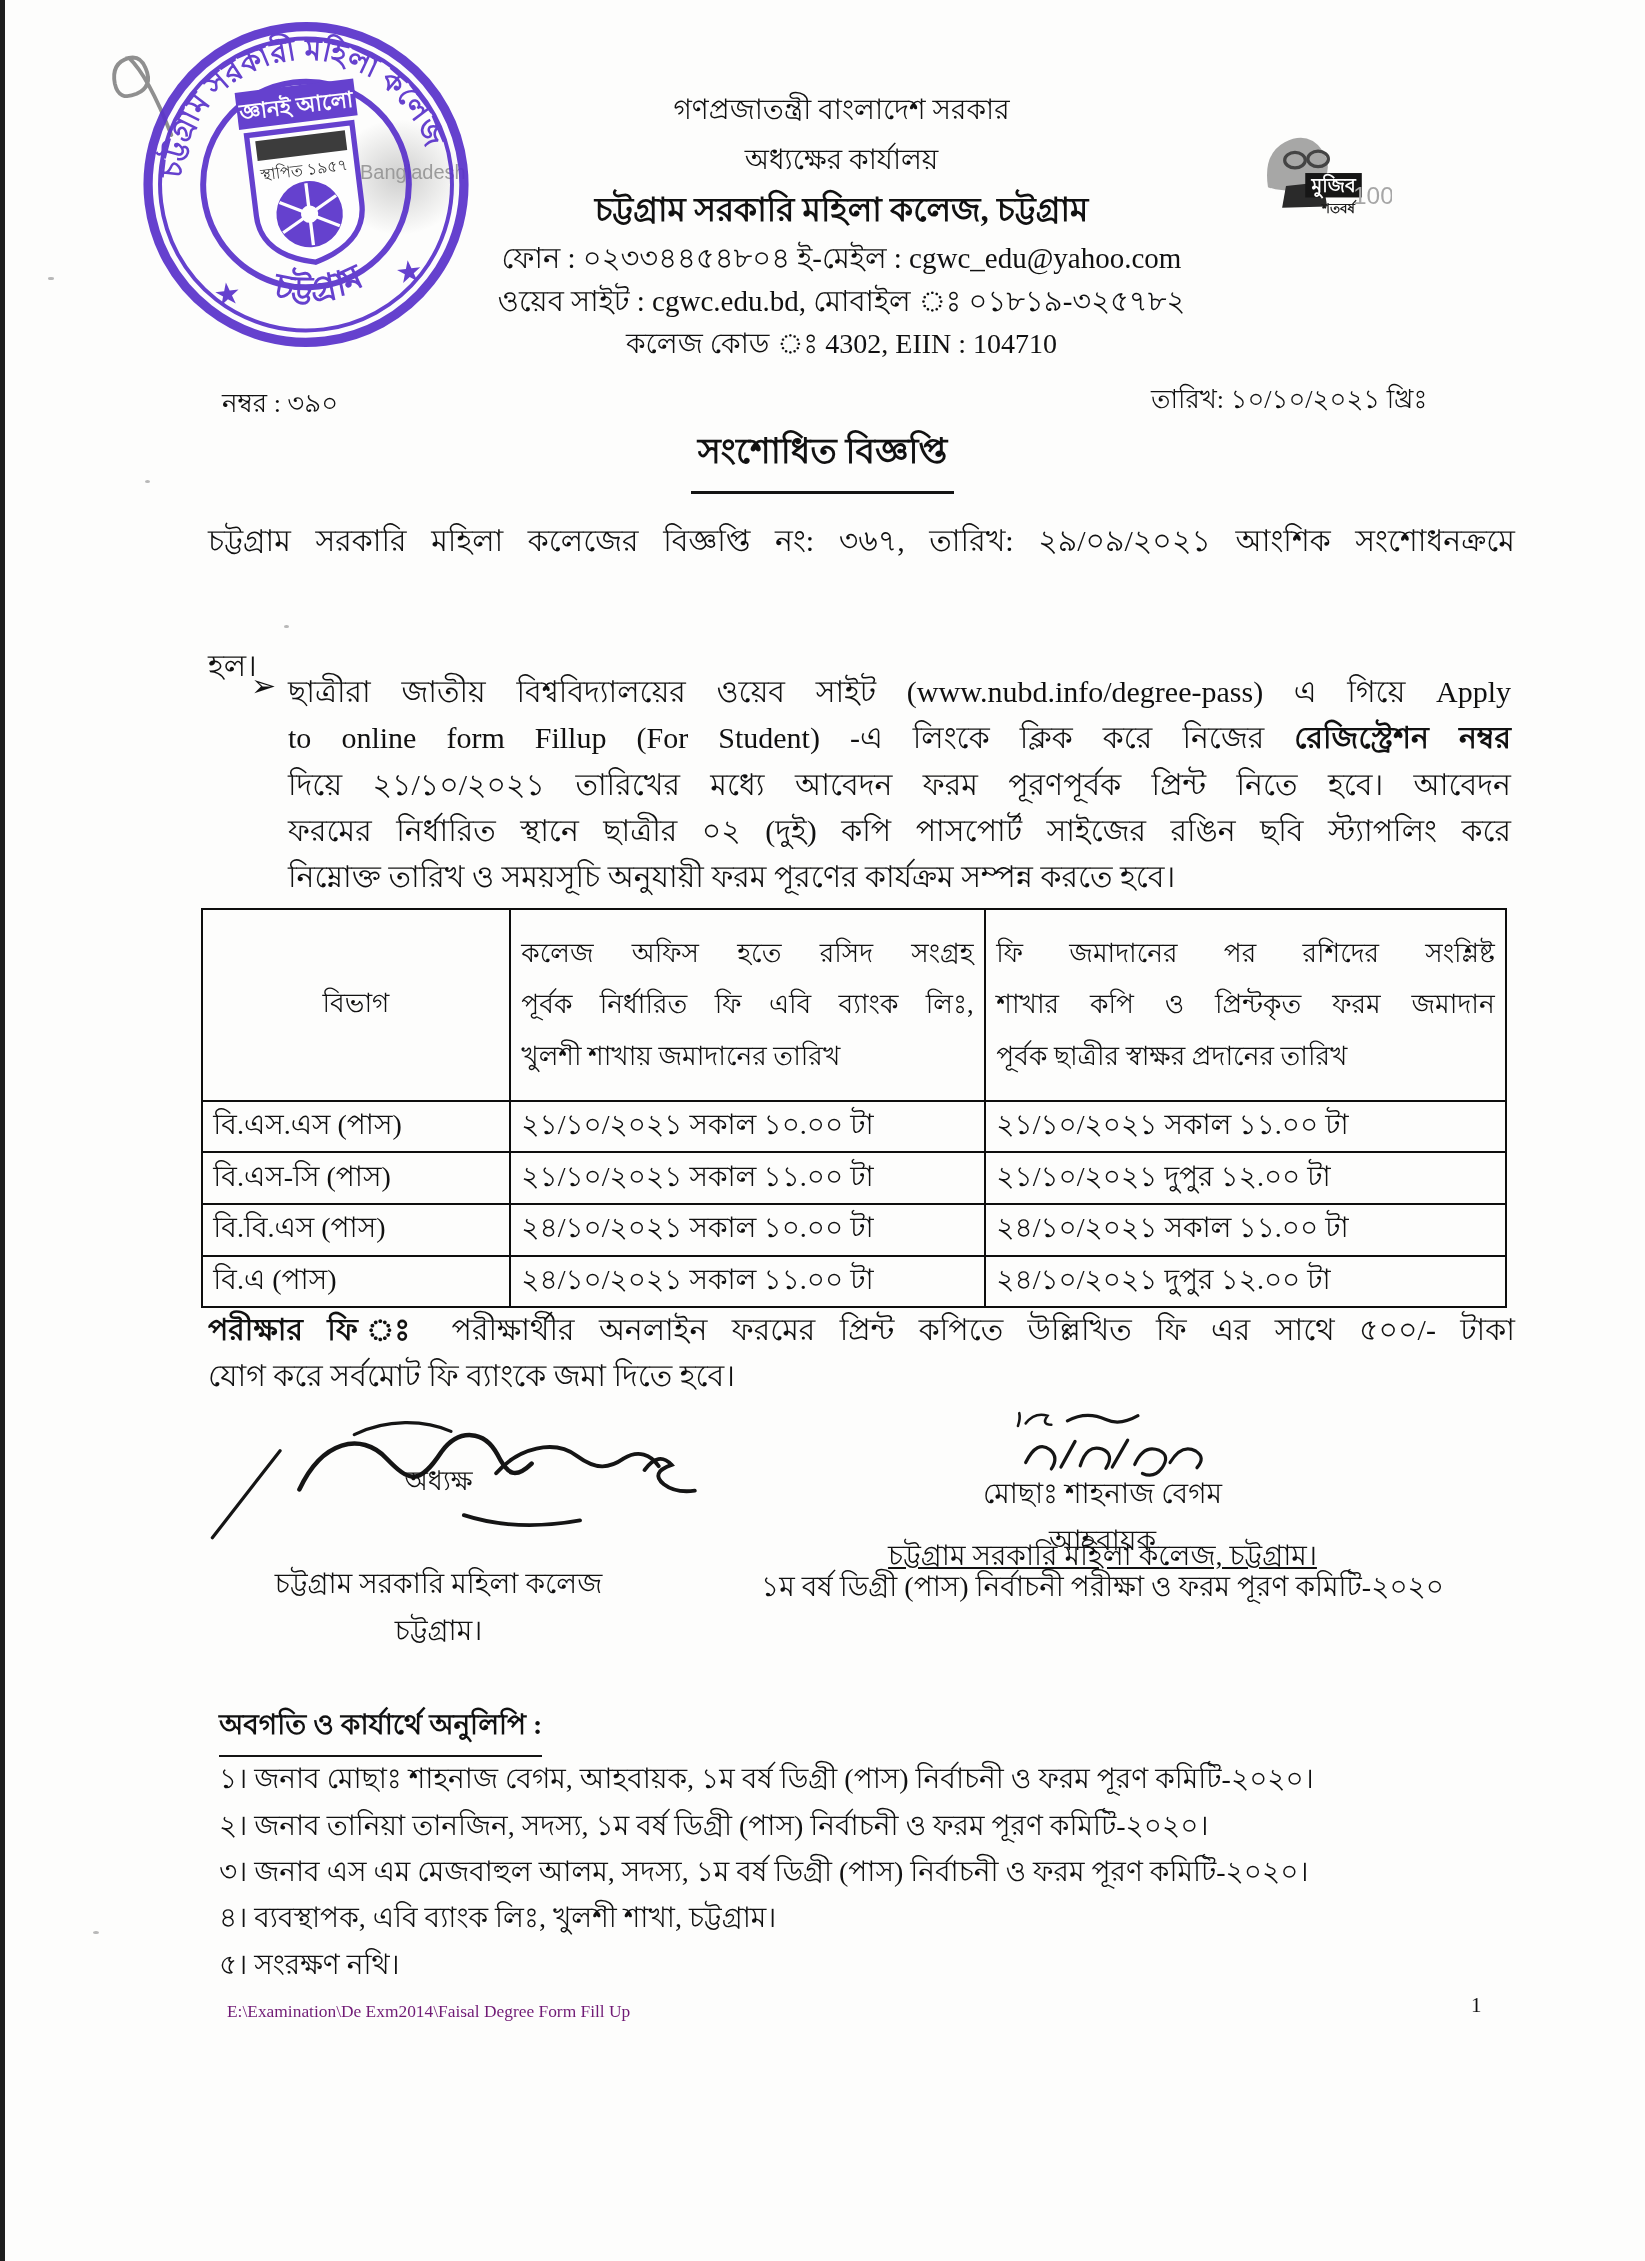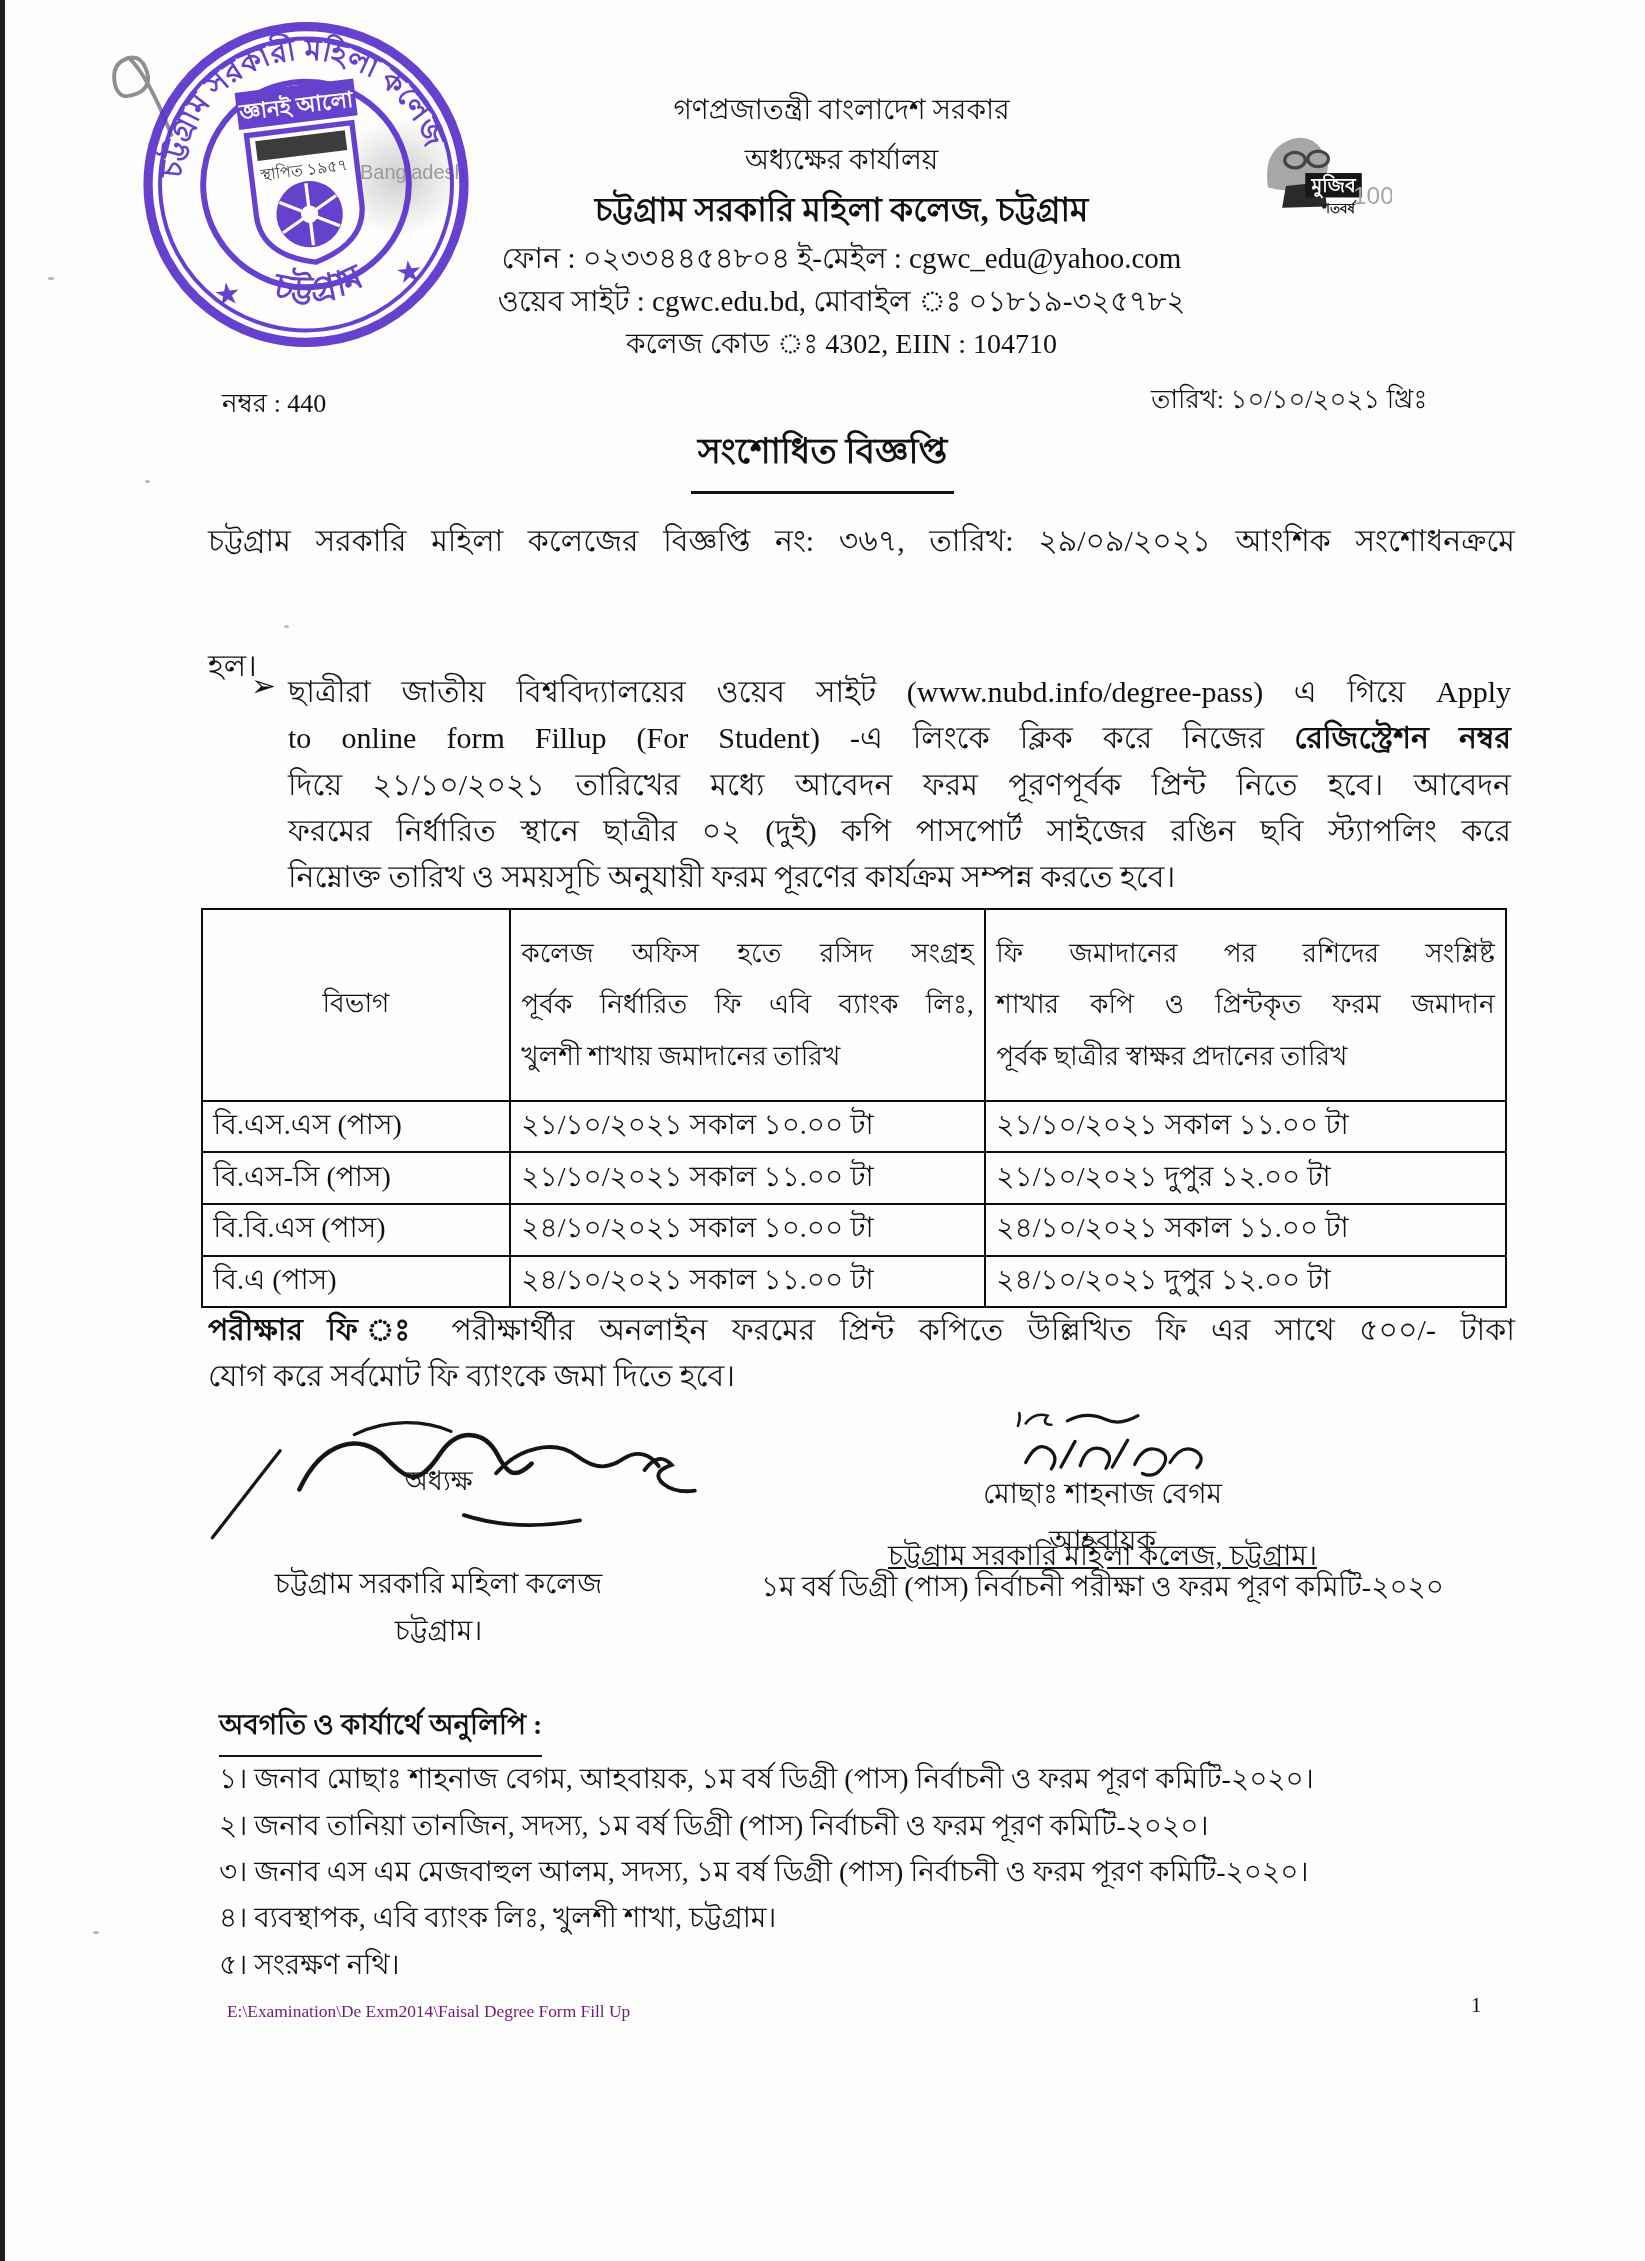--- a/index.html
+++ b/index.html
@@ -115,21 +115,21 @@
     <text x="206" y="124" font-size="38" fill="#a6a6a6" text-anchor="middle" font-family="Liberation Sans, sans-serif">100</text>
   </svg>
 
   <div class="abs hdr hdr-l1">গণপ্রজাতন্ত্রী বাংলাদেশ সরকার</div>
   <div class="abs hdr hdr-l2">অধ্যক্ষের কার্যালয়</div>
   <div class="abs hdr hdr-l3">চট্টগ্রাম সরকারি মহিলা কলেজ, চট্টগ্রাম</div>
   <div class="abs hdr hdr-l4">ফোন : ০২৩৩৪৪৫৪৮০৪ ই-মেইল : cgwc_edu@yahoo.com</div>
   <div class="abs hdr hdr-l5">ওয়েব সাইট : cgwc.edu.bd, মোবাইল ঃ ০১৮১৯-৩২৫৭৮২</div>
   <div class="abs hdr hdr-l6">কলেজ কোড ঃ 4302, EIIN : 104710</div>
 
-  <div class="abs memo">নম্বর : 440</div>
+  <div class="abs memo">নম্বর : ৩৯০</div>
   <div class="abs datel">তারিখ: ১০/১০/২০২১ খ্রিঃ</div>
 
   <div class="abs title-wrap">
     <span class="title-text">সংশোধিত বিজ্ঞপ্তি</span>
   </div>
 
   <div class="abs pline just" style="top:526px;">চট্টগ্রাম সরকারি মহিলা কলেজের বিজ্ঞপ্তি নং: ৩৬৭, তারিখ: ২৯/০৯/২০২১ আংশিক সংশোধনক্রমে</div>
   <div class="abs pline" style="top:651px;">হল।</div>
 
   <div class="abs bullet-marker">➢</div>

